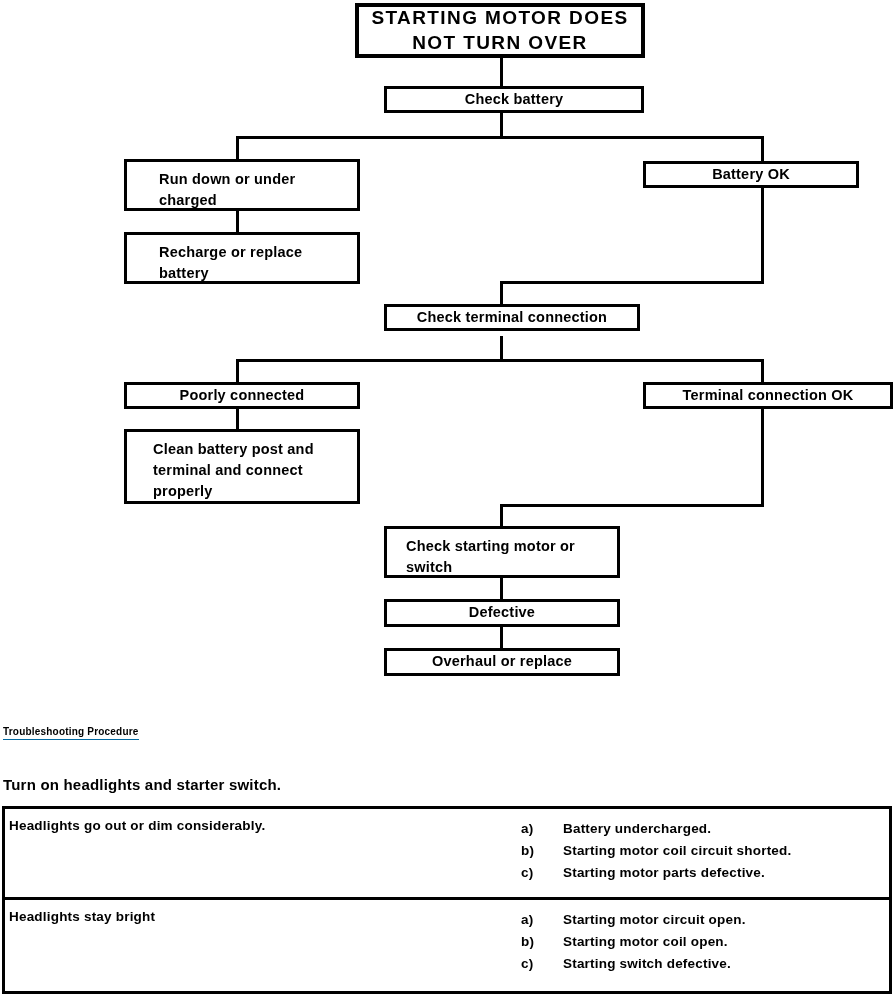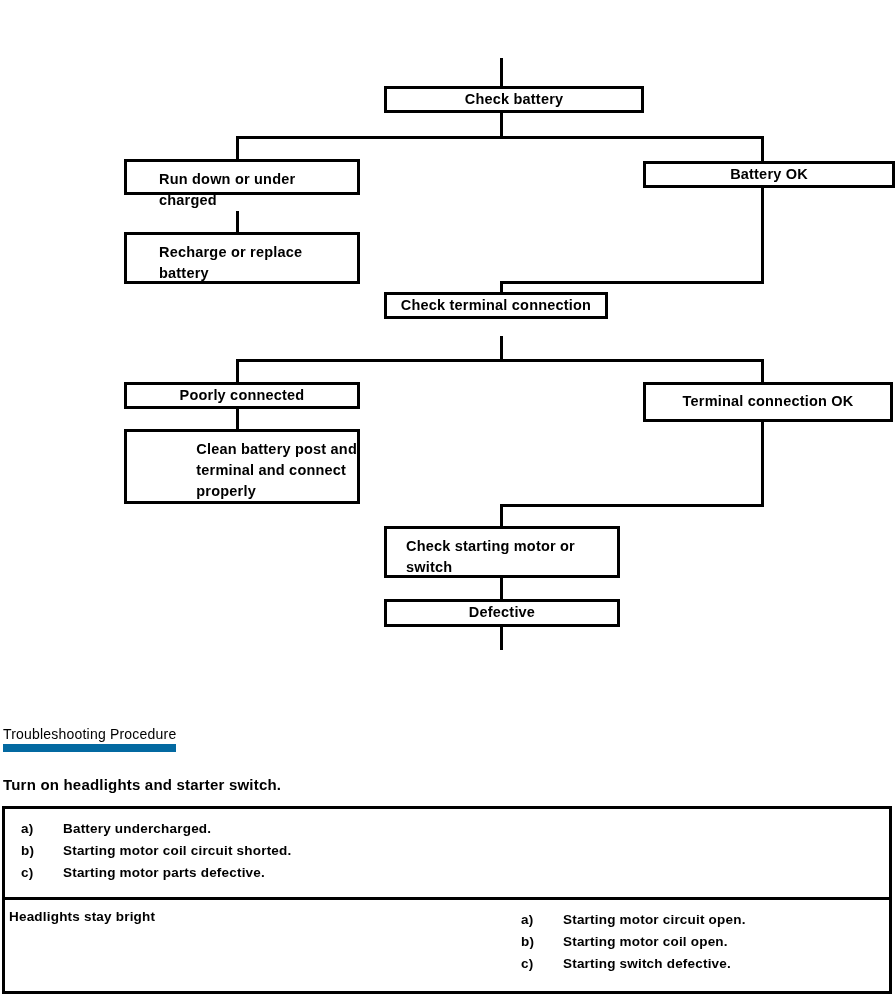--- a/index.html
+++ b/index.html
@@ -66,24 +66,24 @@
     position: absolute;
     background: #000;
     height: 3px;
     z-index: 1;
   }
   
   #proc-heading {
     position: absolute;
     left: 3px;
     top: 726px;
-    font-weight: normal;
-    font-size: 14px;
-    letter-spacing: 0.2px;
-    border-bottom: 8px solid #0369a1;
+    font-weight: bold;
+    font-size: 10px;
+    letter-spacing: 0.2px;
+    border-bottom: 1px solid #0369a1;
     padding-bottom: 2px;
   }
   #proc-instruction {
     position: absolute;
     left: 3px;
     top: 776px;
     font-weight: bold;
     font-size: 15px;
     letter-spacing: 0.2px;
   }
@@ -130,102 +130,110 @@
   .cause-marker {
     width: 42px;
     flex: 0 0 42px;
   }
 </style>
 </head>
 <body>
 
 <div id="canvas">
 
+  <div class="fbox center" id="box-title" style="left:355px; top:3px; width:290px; height:55px;">
+    <span class="txt" id="title-text">STARTING MOTOR DOES
+NOT TURN OVER</span>
+  </div>
 
   <div class="vline" style="left:500px; top:58px; height:28px;"></div>
 
   <div class="fbox center" style="left:384px; top:86px; width:260px; height:27px;">
     <span class="txt">Check battery</span>
   </div>
 
   <div class="vline" style="left:500px; top:113px; height:25px;"></div>
   <div class="hline" style="left:236px; top:136px; width:528px;"></div>
   <div class="vline" style="left:236px; top:136px; height:25px;"></div>
   <div class="vline" style="left:761px; top:136px; height:25px;"></div>
 
-  <div class="fbox left" style="left:124px; top:159px; width:236px; height:36px; padding:7px 0 0 32px;">
+  <div class="fbox left" style="left:124px; top:159px; width:236px; height:52px; padding:7px 0 0 32px;">
     <span class="txt">Run down or under
 charged</span>
   </div>
 
   <div class="vline" style="left:236px; top:211px; height:23px;"></div>
 
   <div class="fbox left" style="left:124px; top:232px; width:236px; height:52px; padding:7px 0 0 32px;">
     <span class="txt">Recharge or replace
 battery</span>
   </div>
 
-  <div class="fbox center" style="left:643px; top:161px; width:252px; height:27px;">
+  <div class="fbox center" style="left:643px; top:161px; width:216px; height:27px;">
     <span class="txt">Battery    OK</span>
   </div>
 
   <div class="vline" style="left:761px; top:188px; height:96px;"></div>
   <div class="hline" style="left:500px; top:281px; width:264px;"></div>
   <div class="vline" style="left:500px; top:281px; height:28px;"></div>
 
-  <div class="fbox center" style="left:384px; top:292px; width:224px; height:27px;">
+  <div class="fbox center" style="left:384px; top:304px; width:256px; height:27px;">
     <span class="txt">Check terminal connection</span>
   </div>
 
   <div class="vline" style="left:500px; top:336px; height:25px;"></div>
   <div class="hline" style="left:236px; top:359px; width:528px;"></div>
   <div class="vline" style="left:236px; top:359px; height:25px;"></div>
   <div class="vline" style="left:761px; top:359px; height:25px;"></div>
 
   <div class="fbox center" style="left:124px; top:382px; width:236px; height:27px;text-align:center;">
     <span class="txt">Poorly connected</span>
   </div>
 
   <div class="vline" style="left:236px; top:409px; height:22px;"></div>
 
-  <div class="fbox left" style="left:124px; top:429px; width:236px; height:75px; padding:7px 0 0 26px;justify-content:flex-end;">
+  <div class="fbox left" style="left:124px; top:429px; width:236px; height:75px; padding:7px 0 0 26px;">
     <span class="txt">Clean battery post and
 terminal and connect
 properly</span>
   </div>
 
-  <div class="fbox center" style="left:643px; top:382px; width:250px; height:40px;">
+  <div class="fbox center" style="left:643px; top:382px; width:250px; height:27px;">
     <span class="txt">Terminal connection   OK</span>
   </div>
 
   <div class="vline" style="left:761px; top:409px; height:98px;"></div>
   <div class="hline" style="left:500px; top:504px; width:264px;"></div>
   <div class="vline" style="left:500px; top:504px; height:24px;"></div>
 
   <div class="fbox left" style="left:384px; top:526px; width:236px; height:52px; padding:7px 4px 0 19px;">
     <span class="txt">Check starting motor or
 switch</span>
   </div>
 
   <div class="vline" style="left:500px; top:578px; height:23px;"></div>
 
   <div class="fbox center" style="left:384px; top:599px; width:236px; height:28px;">
     <span class="txt">Defective</span>
   </div>
 
   <div class="vline" style="left:500px; top:627px; height:23px;"></div>
 
+  <div class="fbox center" style="left:384px; top:648px; width:236px; height:28px;">
+    <span class="txt">Overhaul or replace</span>
+  </div>
 
   <div id="proc-heading">Troubleshooting Procedure</div>
 
   <div id="proc-instruction">Turn on headlights and starter switch.</div>
 
   <div id="ts-table">
 
     <div class="ts-row divided">
+      <div class="ts-symptom">Headlights go out or dim considerably.</div>
       <div class="ts-causes">
         <div class="cause-line">
           <span class="cause-marker">a)</span>
           <span>Battery undercharged.</span>
         </div>
         <div class="cause-line">
           <span class="cause-marker">b)</span>
           <span>Starting motor coil circuit shorted.</span>
         </div>
         <div class="cause-line">

